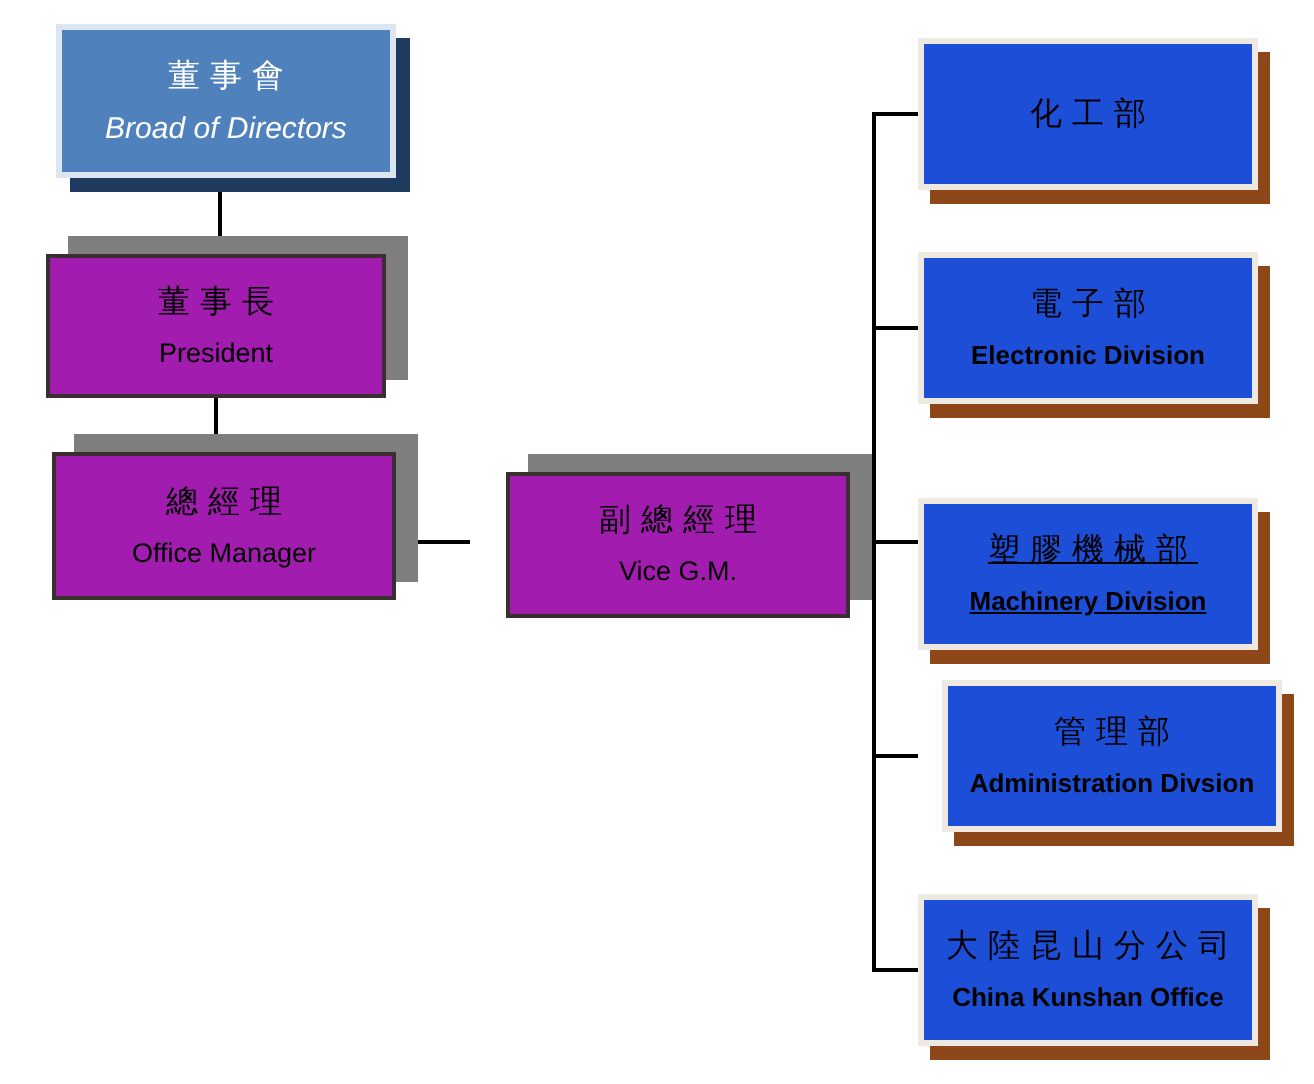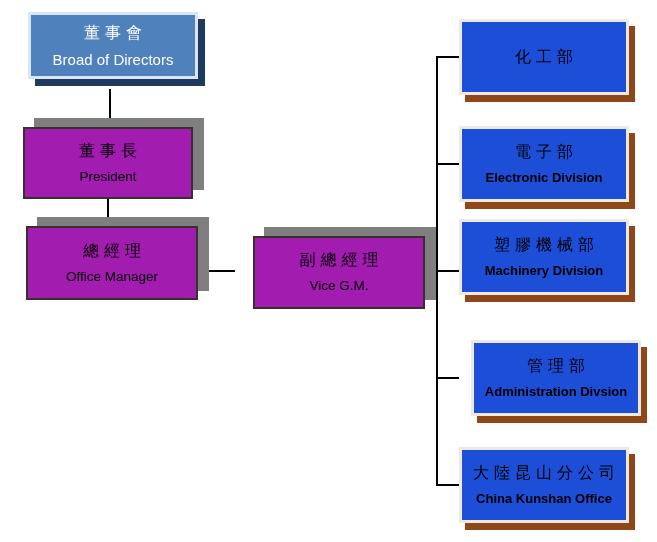--- a/index.html
+++ b/index.html
@@ -34,27 +34,27 @@
     line-height: 1;
   }
   .node .en {
     font-family: "Liberation Sans", sans-serif;
     font-size: 13.5px;
     white-space: nowrap;
     line-height: 1;
   }
   
   .node-board {
-    left: 28px; top: 12px; width: 170px; height: 67px;
+    left: 28px; top: 12px; width: 170px; height: 77px;
     background: #4f81bd;
     border: 3px solid #dce6f2;
     box-shadow: 7px 7px 0 0 #1f3a5f;
     color: #ffffff;
   }
-  .node-board .en { font-size: 15px; }
+  .node-board .en { font-size: 15px; font-style: italic; }
   
   .node-exec {
     background: #a21caf;
     border: 2px solid #3a2e2f;
     box-shadow: 11px -9px 0 0 #7f7f7f;
     color: #000000;
   }
   .node-president { left: 23px; top: 127px; width: 170px; height: 72px; }
   .node-gm        { left: 26px; top: 226px; width: 172px; height: 74px; }
   .node-vgm       { left: 253px; top: 236px; width: 172px; height: 73px; }
@@ -62,21 +62,21 @@
   .node-division {
     left: 459px; width: 170px; height: 76px;
     background: #1d4ed8;
     border: 3px solid #efeae1;
     box-shadow: 6px 7px 0 0 #8d4718;
     color: #000000;
   }
   .node-division .en { font-size: 13px; font-weight: bold; }
   .node-div-0 { top: 19px; }
   .node-div-1 { top: 126px; }
-  .node-div-2 { top: 219px; }
+  .node-div-2 { top: 249px; text-decoration: underline; }
   .node-div-3 { top: 340px; margin-left: 12px; }
   .node-div-4 { top: 447px; }
   
   .line {
     position: absolute;
     background: #000000;
   }
   .line-v1    { left: 109px; top: 89px;  width: 2px;  height: 38px; }
   .line-v2    { left: 107px; top: 199px; width: 2px;  height: 36px; }
   .line-h1    { left: 198px; top: 270px; width: 37px; height: 2px; }

